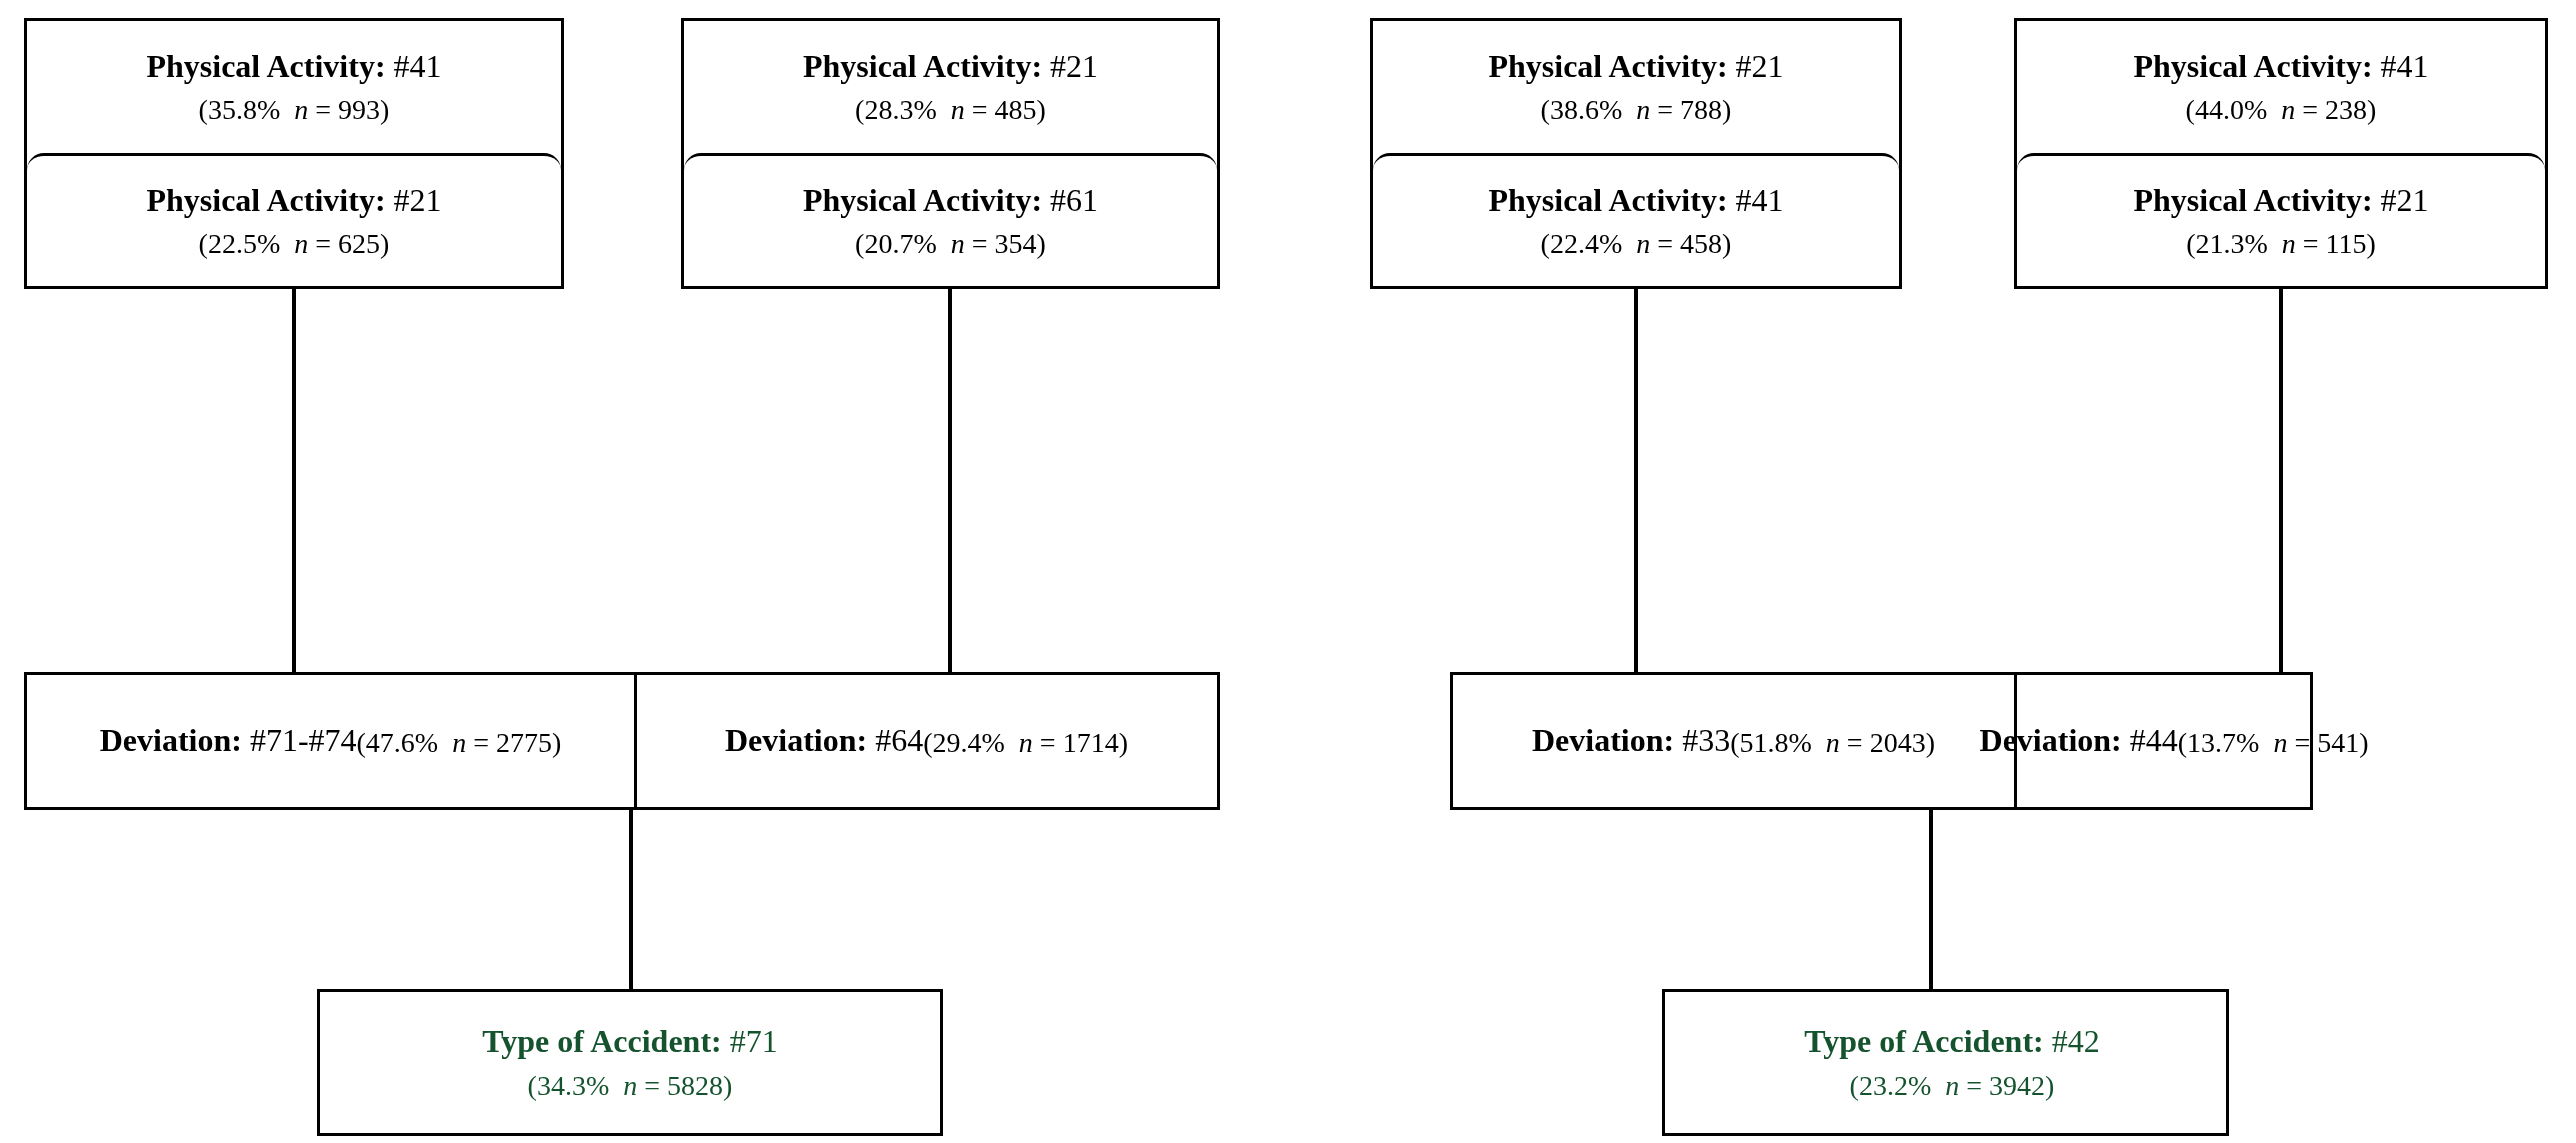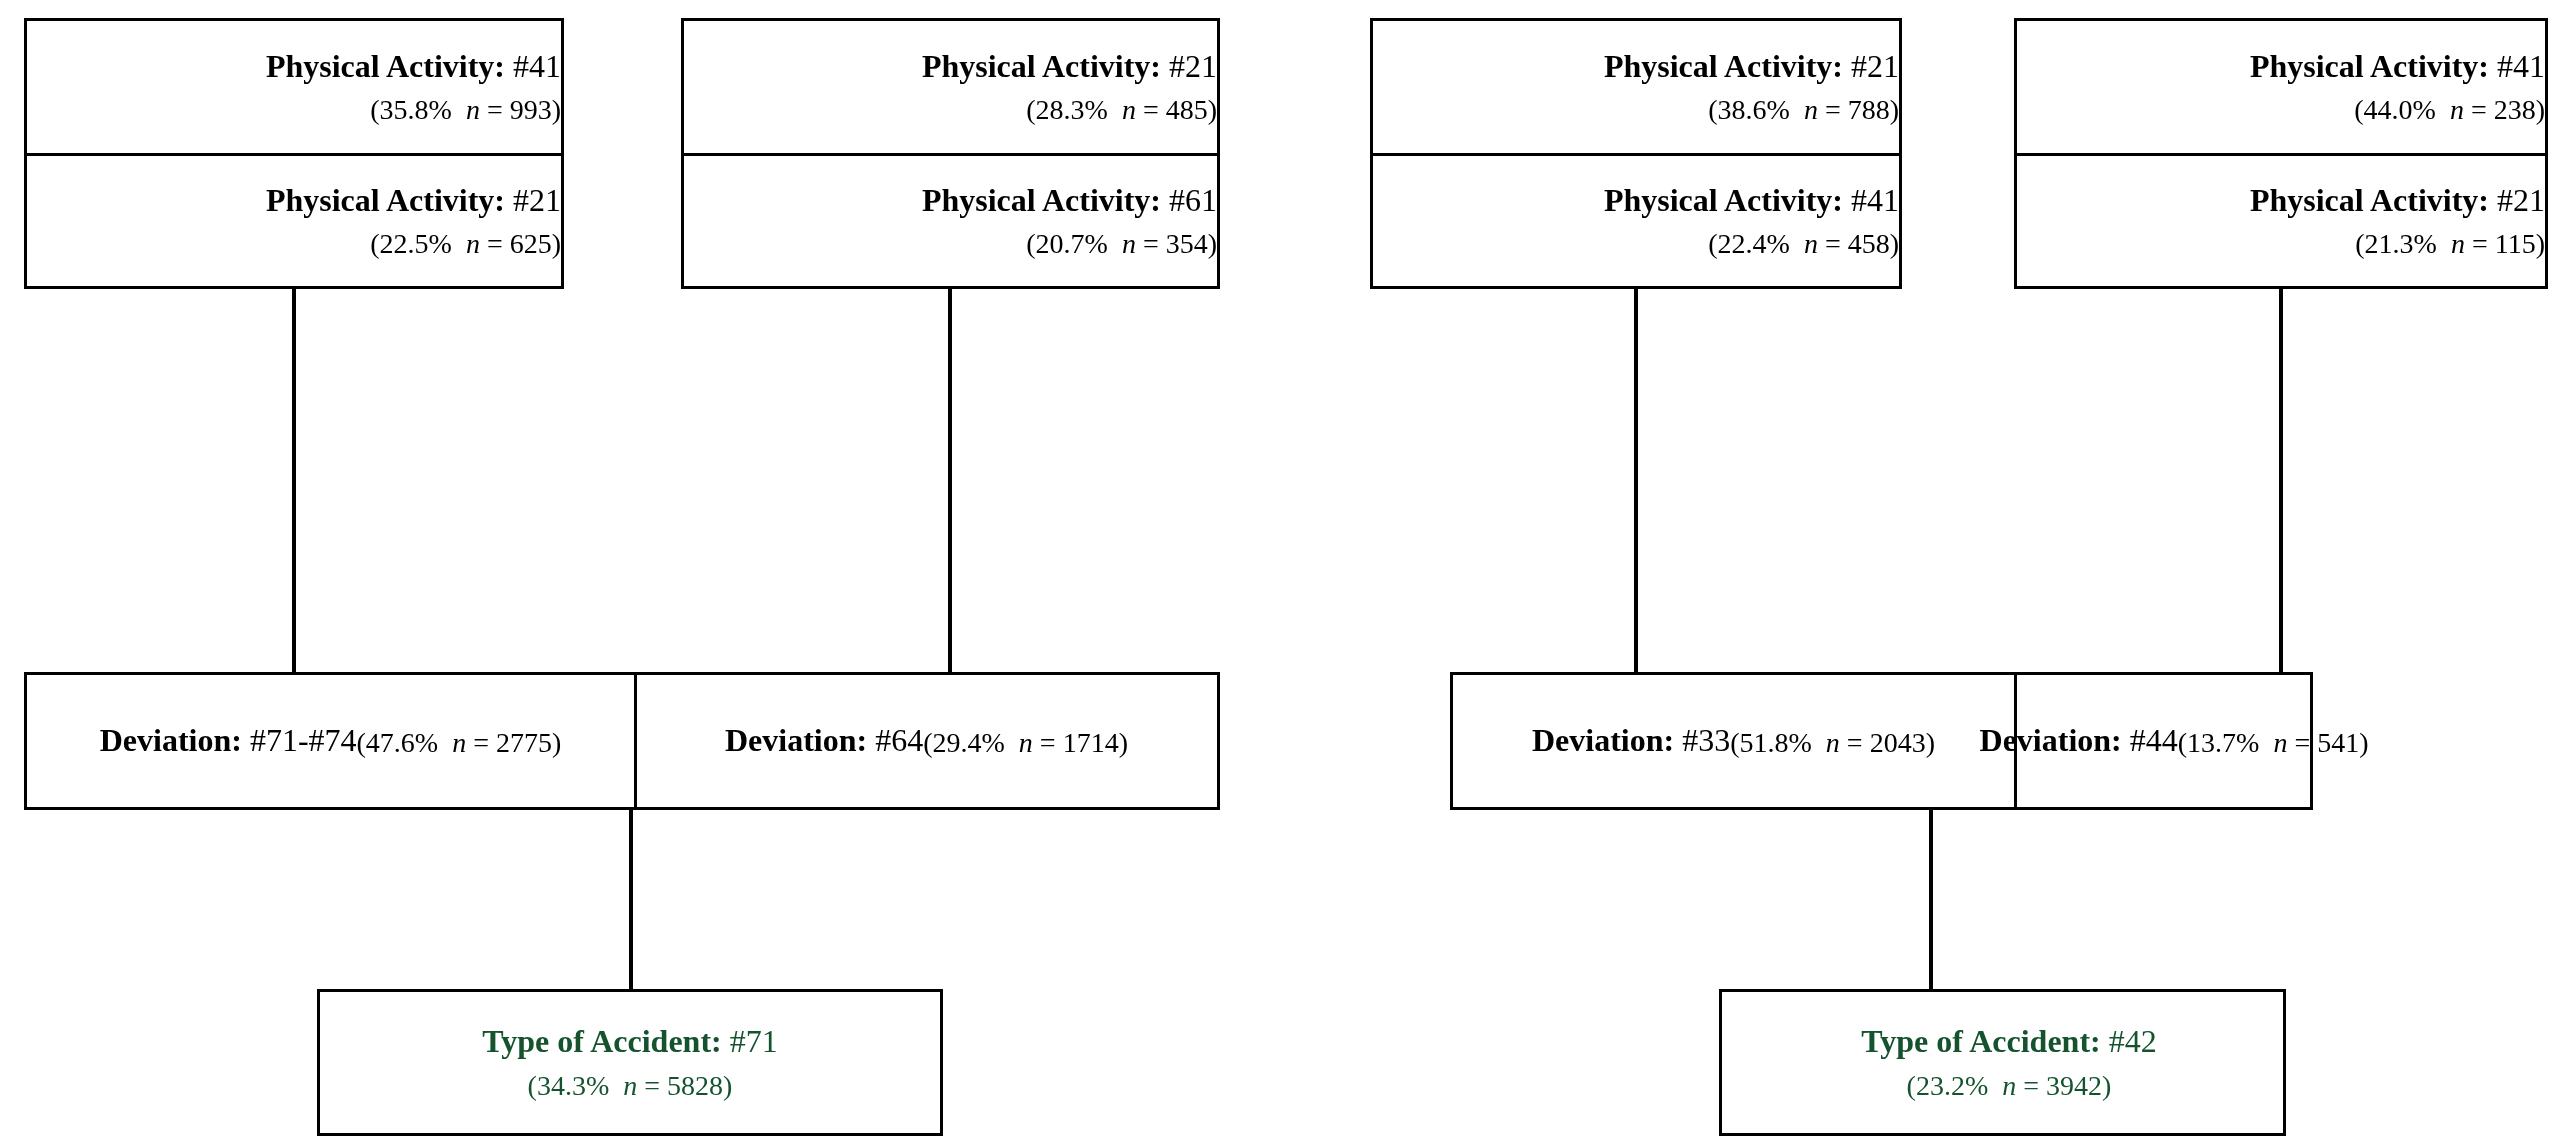--- a/index.html
+++ b/index.html
@@ -39,24 +39,25 @@
     background: #ffffff;
     display: flex;
     flex-direction: column;
   }
   .stack > .cell {
     flex: 1 1 50%;
     box-sizing: border-box;
     display: flex;
     flex-direction: column;
     justify-content: center;
-    align-items: flex-end;
+    align-items: center;
     text-align: center;
     line-height: 1.30;
     color: #000000;
+    border-radius: 17px;
   }
   .stack > .cell + .cell {
     border-top: 3.2px solid #000000;
   }
 
   
   .pair {
     position: absolute;
     box-sizing: border-box;
     border: 3.2px solid #000000;
@@ -177,19 +178,19 @@
   </div>
 
   <div class="vline" style="left:629px; top:809px; height:181px;"></div>
   <div class="vline" style="left:1929px; top:809px; height:181px;"></div>
 
   <div class="node" style="left:317px; top:989px; width:626px; height:147px;">
     <div class="line-title"><span class="lbl">Type of Accident</span><span class="lbl">:</span> <span>#71</span></div>
     <div class="line-stats">(<span>34.3%</span>&nbsp; <span class="nv">n</span> = <span>5828</span>)</div>
   </div>
 
-  <div class="node" style="left:1719px; top:989px; width:567px; height:147px;padding-left:13px;">
+  <div class="node" style="left:1662px; top:989px; width:567px; height:147px;padding-left:13px;">
     <div class="line-title"><span class="lbl">Type of Accident</span><span class="lbl">:</span> <span>#42</span></div>
     <div class="line-stats">(<span>23.2%</span>&nbsp; <span class="nv">n</span> = <span>3942</span>)</div>
   </div>
 
 </div>
 
 
 </body></html>

